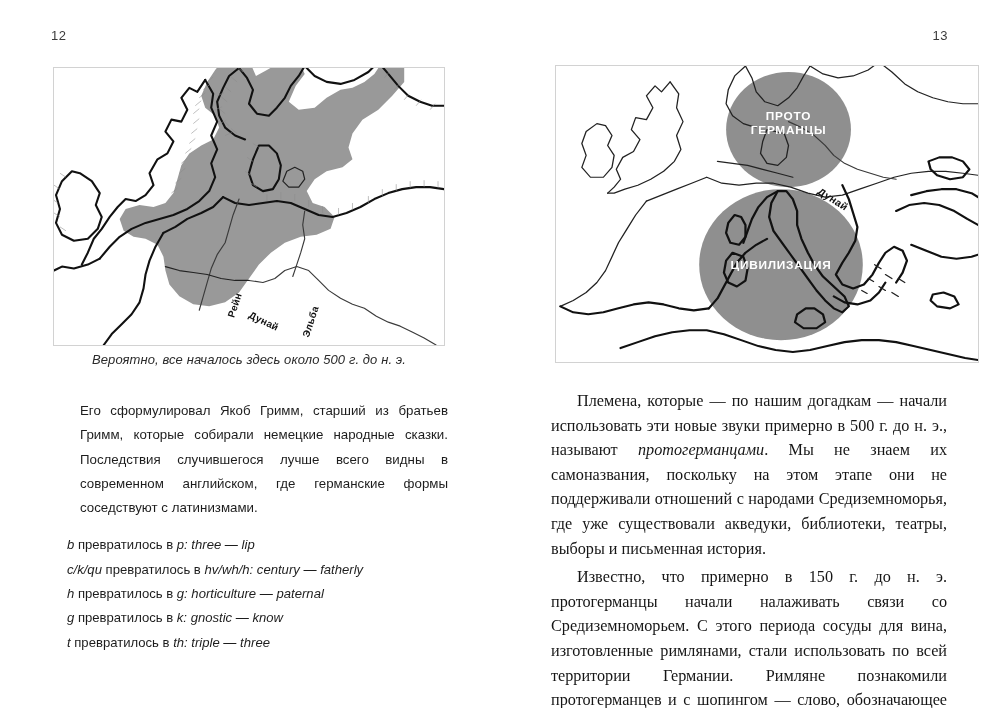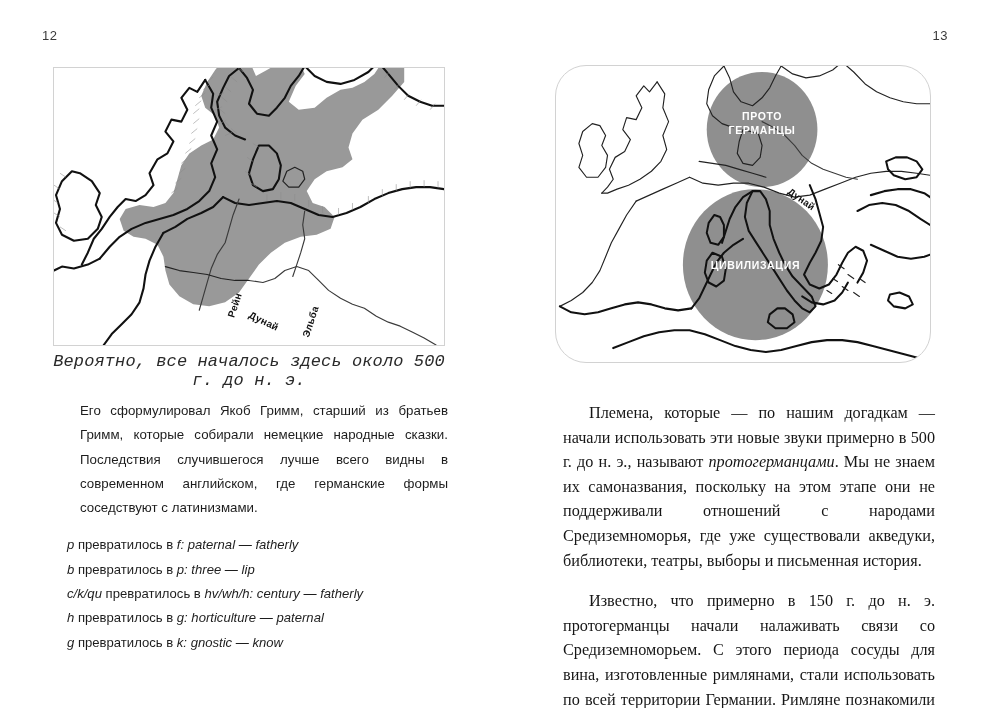--- a/index.html
+++ b/index.html
@@ -23,45 +23,45 @@
     height: 708px;
   }
   .folio {
     position: absolute;
     top: 28px;
     font-family: "Liberation Sans", sans-serif;
     font-size: 13px;
     color: #3b3b3b;
     letter-spacing: 0.5px;
   }
-  .folio-left  { left: 42px; }
+  .folio-left  { left: 51px; }
   .folio-right { right: 52px; }
 
   
   .map-frame {
     position: absolute;
     box-sizing: border-box;
     border: 1px solid #d2d2d2;
     background: #ffffff;
     overflow: hidden;
   }
   #map-left  { left: 53px;  top: 67px; width: 392px; height: 279px; }
-  #map-right { left: 555px; top: 65px; width: 376px; height: 298px; border-radius: 31px; }
+  #map-right { left: 555px; top: 65px; width: 424px; height: 298px; }
 
   .map-frame svg { display: block; width: 100%; height: 100%; }
 
   .caption {
     position: absolute;
     left: 53px;
     top: 352px;
     width: 392px;
     text-align: center;
-    font-family: Liberation Mono, monospace;
+    font-family: Liberation Sans, sans-serif;
     font-style: italic;
-    font-size: 17px;
+    font-size: 13px;
     color: #2a2a2a;
     letter-spacing: 0.1px;
   }
 
   
   .col {
     position: absolute;
     box-sizing: border-box;
   }
   #col-left {
@@ -93,21 +93,21 @@
   #col-right {
     left: 547px;
     top: 385px;
     width: 404px;
     font-family: "Liberation Serif", serif;
     font-size: 16.2px;
     line-height: 24.6px;
     color: #161616;
   }
   #col-right p {
-    margin: 16px;
+    margin: 4px;
     text-align: justify;
     text-justify: inter-word;
     text-indent: 26px;
   }
   #col-right p + p { margin-top: 0; }
   #col-right i { font-style: italic; }
 
   
   .river-label {
     font-family: "Liberation Sans", sans-serif;
@@ -283,33 +283,33 @@
 
         <text class="river-label" x="242" y="128" transform="rotate(34 242 128)">Дунай</text>
       </g>
     </svg>
   </div>
 
   <div class="col" id="col-left">
     <p>Его сформулировал Якоб Гримм, старший из братьев Гримм, которые собирали немецкие народные сказки. Последствия случившегося лучше всего видны в современном английском, где германские формы соседствуют с латинизмами.</p>
     <div class="rules">
       <p class="rule-line">
-        <i>p</i><span> превратилось в </span><i>f: paternal — fatherly</i>
-      </p>
-      <p class="rule-line">
         <i>b</i><span> превратилось в </span><i>p: three — lip</i>
       </p>
       <p class="rule-line">
         <i>c/k/qu</i><span> превратилось в </span><i>hv/wh/h: century — fatherly</i>
       </p>
       <p class="rule-line">
         <i>h</i><span> превратилось в </span><i>g: horticulture — paternal</i>
       </p>
       <p class="rule-line">
         <i>g</i><span> превратилось в </span><i>k: gnostic — know</i>
+      </p>
+      <p class="rule-line">
+        <i>t</i><span> превратилось в </span><i>th: triple — three</i>
       </p>
     </div>
   </div>
 
   <div class="col" id="col-right">
     <p><span>Племена, которые — по нашим догадкам — начали использовать эти новые звуки примерно в 500 г. до н. э., называют </span><i>протогерманцами</i><span>. Мы не знаем их самоназвания, поскольку на этом этапе они не поддерживали отношений с народами Средиземноморья, где уже существовали акведуки, библиотеки, театры, выборы и письменная история.</span></p>
     <p><span>Известно, что примерно в 150 г. до н. э. протогерманцы начали налаживать связи со Средиземноморьем. С этого периода сосуды для вина, изготовленные римлянами, стали использовать по всей территории Германии. Римляне познакомили протогерманцев и с шопингом — слово, обозначающее покупку вещей (</span><i>каира/</i></p>
   </div>
 
 </div>

